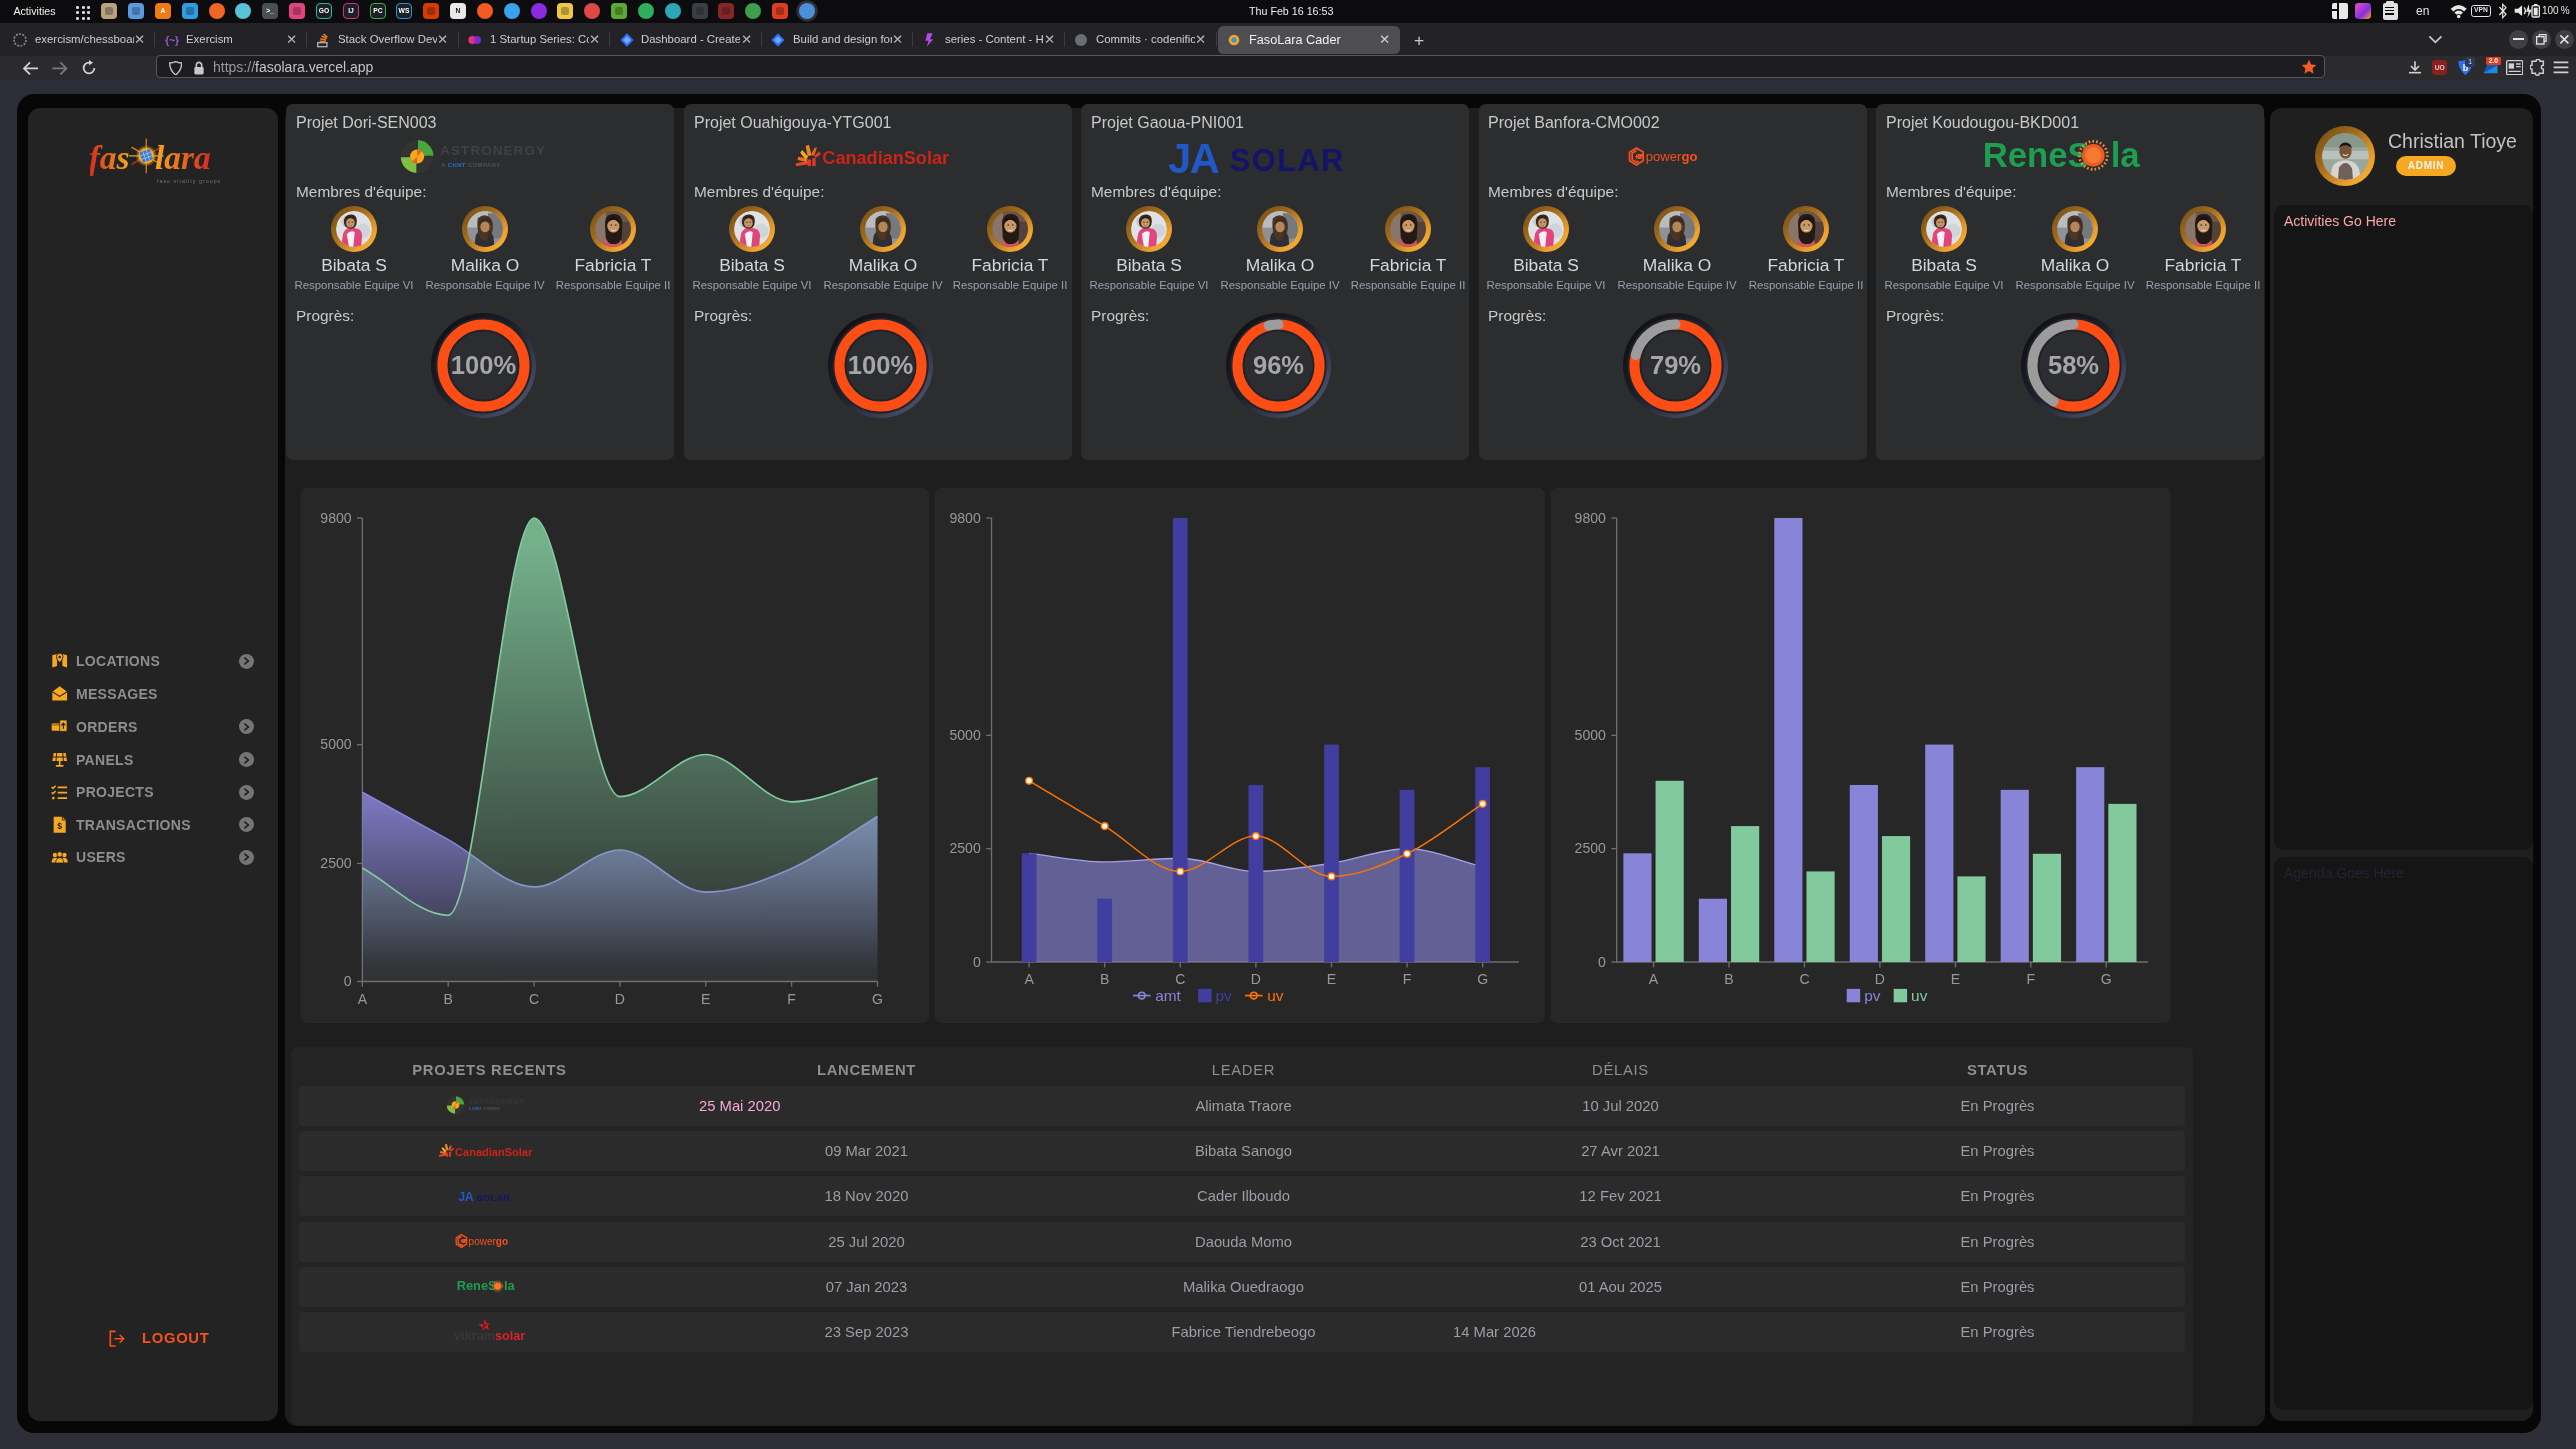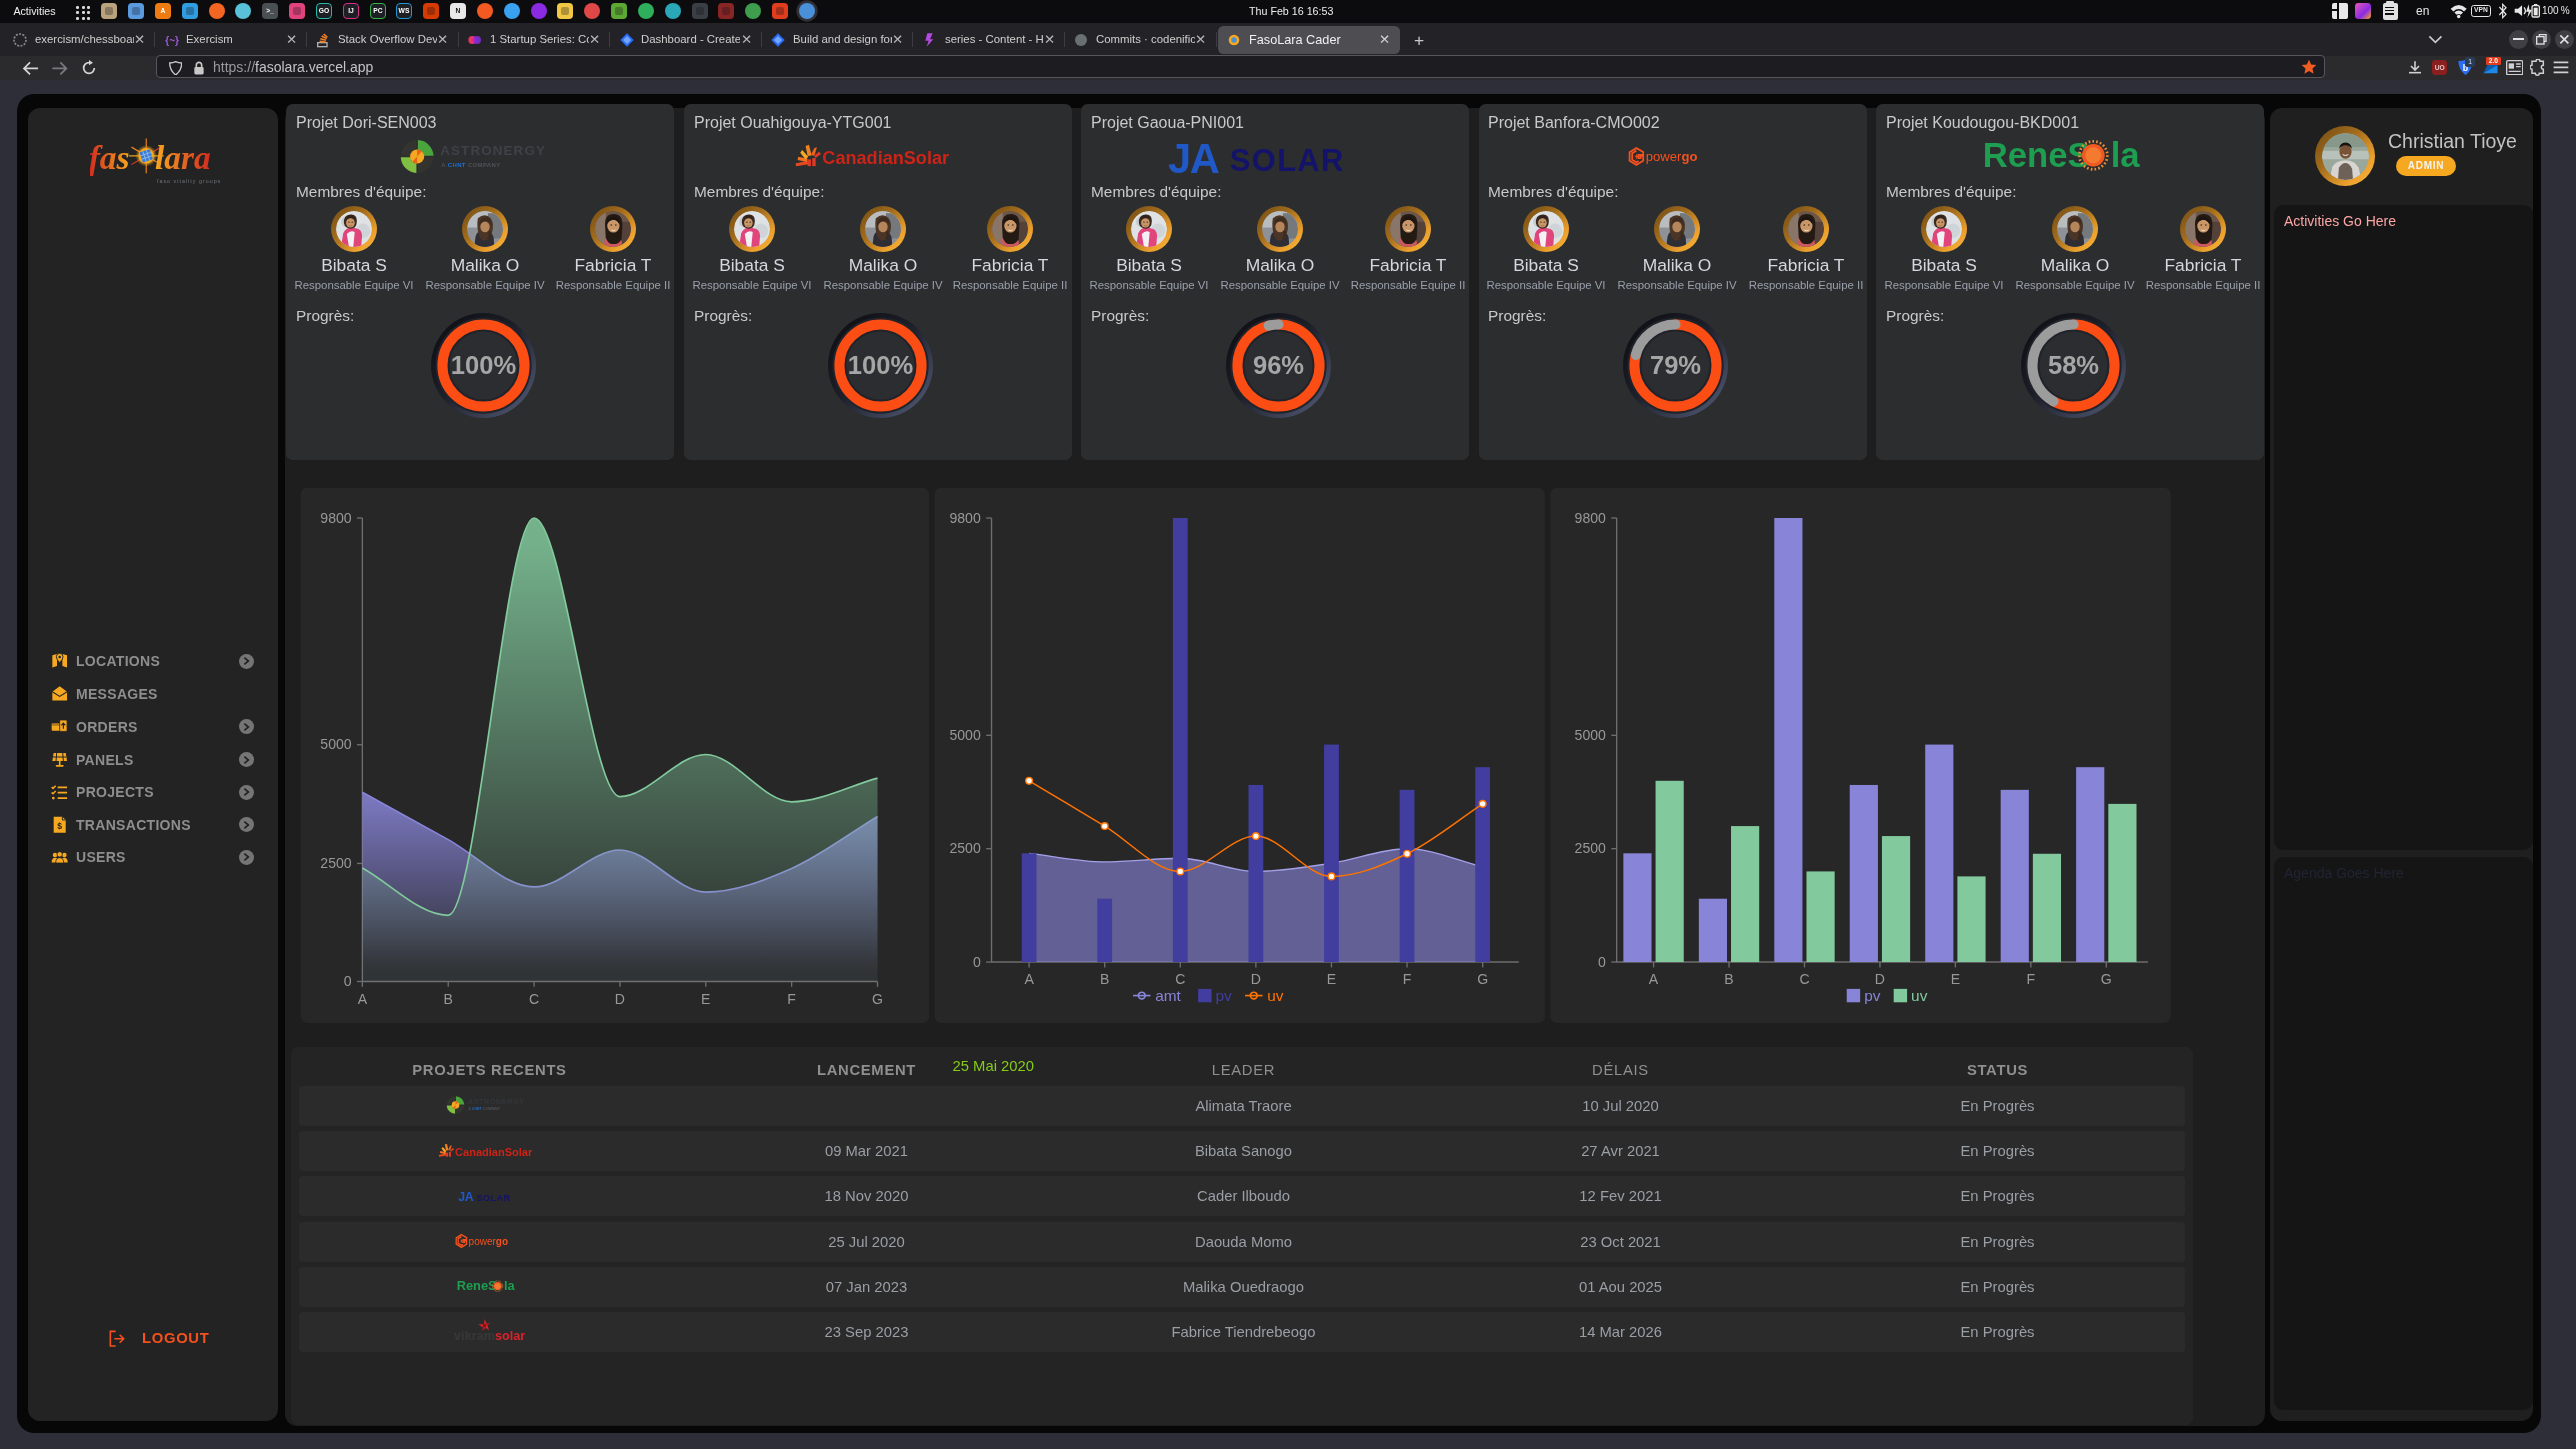--- a/index.html
+++ b/index.html
@@ -976,21 +976,21 @@
 <path d="M44,2 A44,44 0 0 1 2,44 L2,18 A18,18 0 0 0 18,2 Z" fill="#33332f"></path>
 <path d="M-2,44 A44,44 0 0 1 -44,2 L-18,2 A18,18 0 0 0 -2,18 Z" fill="#7fc043"></path>
 <path d="M-44,-2 A44,44 0 0 1 -2,-44 L-2,-18 A18,18 0 0 0 -18,-2 Z" fill="#33332f"></path>
 <circle cx="0" cy="0" r="19" fill="#f6a821"></circle>
           <path d="M0,-19 A19,19 0 0 1 13,-14 L0,0 Z" fill="#e8641b"></path>
 <path d="M0,19 A19,19 0 0 1 -13,14 L0,0 Z" fill="#e8641b"></path>
 </g>
 <text x="112" y="51" font-family="Liberation Sans, sans-serif" font-size="36" font-weight="bold" letter-spacing="3" fill="#33363a">ASTRONERGY</text>
 <text x="115" y="82" font-family="Liberation Sans, sans-serif" font-size="16" font-weight="bold" letter-spacing="1" fill="#4e5258">A <tspan fill="#1f6fd4">CHNT</tspan> COMPANY</text>
       </svg></div>
-<div class="abs" style="left:699px;top:978px;width:335px;text-align:right;font-size:14.8px;color:#84cc16">25 Mai 2020</div>
+<div class="abs" style="left:699px;top:1018px;width:335px;text-align:left;font-size:14.8px;color:#f9a8d4">25 Mai 2020</div>
 <div class="abs" style="left:1076px;top:1018px;width:335px;text-align:center;font-size:14.8px;color:#9a9ea5">Alimata Traore</div>
 <div class="abs" style="left:1453px;top:1018px;width:335px;text-align:center;font-size:14.8px;color:#9a9ea5">10 Jul 2020</div>
 <div class="abs" style="left:1830px;top:1018px;width:335px;text-align:center;font-size:14.8px;color:#9a9ea5">En Progrès</div>
 <div class="abs" style="left:299px;top:1051px;width:1886px;height:40px;background:#2b2b2b;border-radius:4px"></div>
 <div class="abs" style="left:437px;top:1062px"><svg width="104" height="18" viewBox="0 0 250 44">
 <g transform="translate(22,26)">
 <g fill="#e03a26">
             <path d="M-20,6 L-2,2 L-1,7 L-19,10 Z" fill="#e84a1f"></path>
 <path d="M-16,-4 L-2,-1 L-3,4 L-17,1 Z" fill="#f07020"></path>
 <path d="M-10,-14 L-1,-4 L-5,0 L-13,-10 Z" fill="#f6a821"></path>
@@ -1049,21 +1049,21 @@
           <path d="M11,-4 L2,2 L0,-3 Z" fill="#b71c22"></path>
           <path d="M8,9 L0,3 L5,-1 Z"></path>
           <path d="M-6,10 L-1,1 L3,5 Z" fill="#b71c22"></path>
           <path d="M-12,-2 L-2,-2 L-4,4 Z"></path>
           <circle r="2.6" fill="#7a1114"></circle>
         </g>
 <text x="8" y="42" font-family="Liberation Sans, sans-serif" font-size="24" font-weight="bold" fill="#38383a">vikram<tspan fill="#d8232a">solar</tspan></text>
       </svg></div>
 <div class="abs" style="left:699px;top:1244px;width:335px;text-align:center;font-size:14.8px;color:#9a9ea5">23 Sep 2023</div>
 <div class="abs" style="left:1076px;top:1244px;width:335px;text-align:center;font-size:14.8px;color:#9a9ea5">Fabrice Tiendrebeogo</div>
-<div class="abs" style="left:1453px;top:1244px;width:335px;text-align:center;font-size:14.8px;color:#9a9ea5">14 Mar 2026</div>
+<div class="abs" style="left:1453px;top:1244px;width:335px;font-size:14.8px;color:#9a9ea5">14 Mar 2026</div>
 <div class="abs" style="left:1830px;top:1244px;width:335px;text-align:center;font-size:14.8px;color:#9a9ea5">En Progrès</div>
 <div class="abs" style="left:2270px;top:27.5px;width:263px;height:1313px;background:#1f1f1f;border-radius:12px"></div>
 <div style="position:absolute;left:2315px;top:46px;width:60px;height:60px;border-radius:50%;background:linear-gradient(135deg,#6e4a14,#a36c1c 40%,#eda12d 75%,#f6b83d);padding:6.7px;box-sizing:border-box;">
       <svg width="47" height="47" viewBox="0 0 100 100" style="border-radius:50%;display:block">
 <defs>
           <clipPath id="cchristian70">
             <circle cx="50" cy="50" r="50"></circle>
           </clipPath>
         </defs>
 <g clip-path="url(#cchristian70)">

